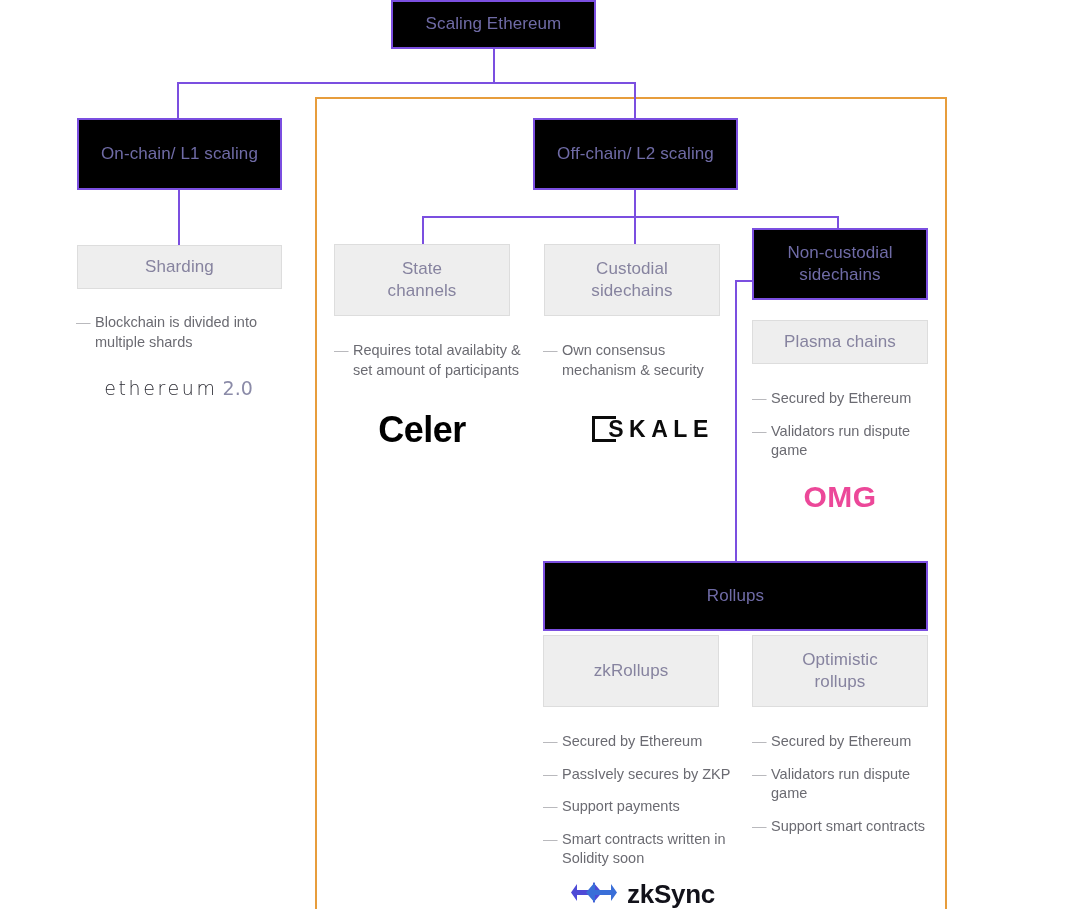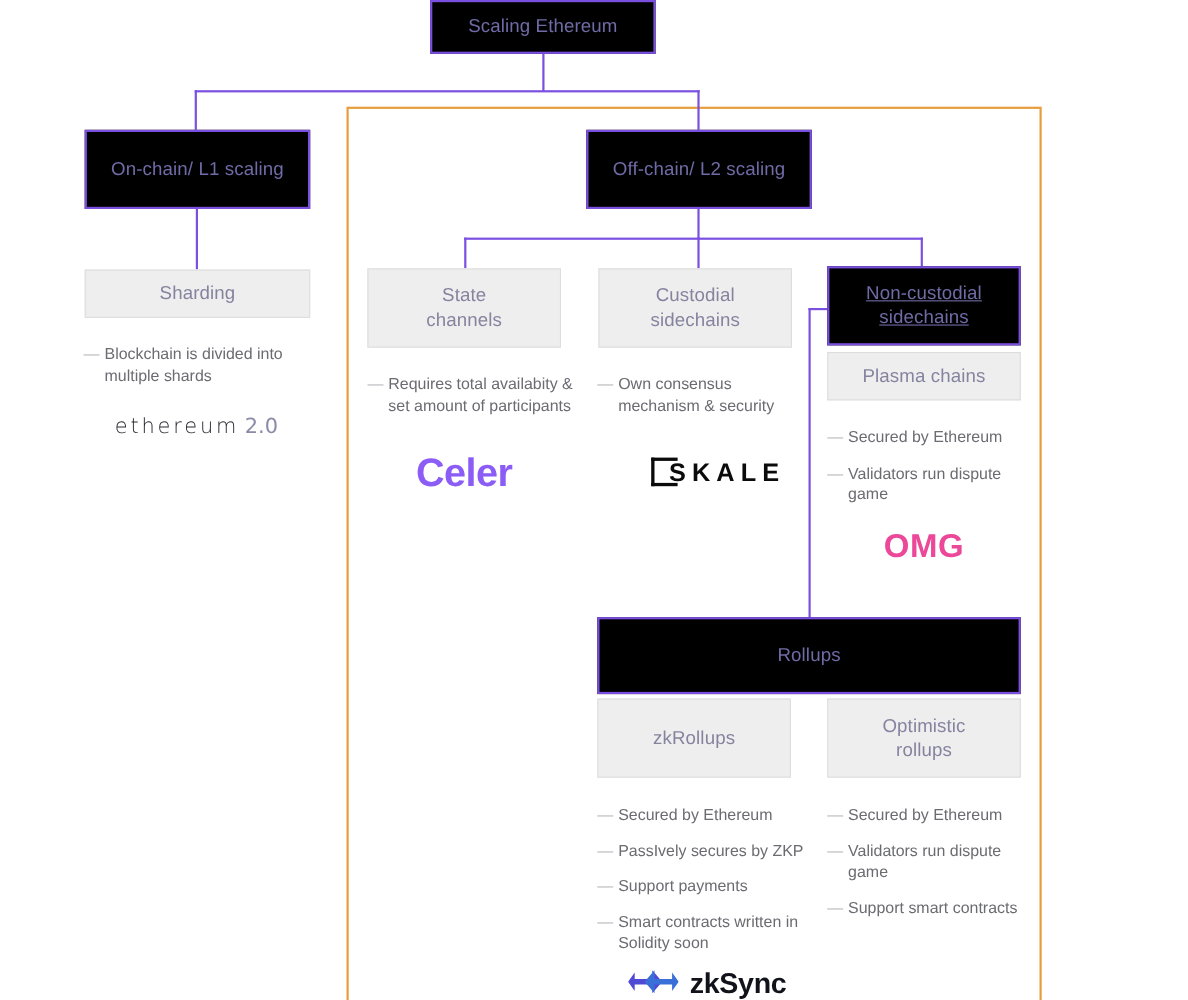--- a/index.html
+++ b/index.html
@@ -101,21 +101,21 @@
   .logo-ethereum .ver {
     color: #8b8ba8;
     letter-spacing: 0px;
     margin-left: 5px;
     font-weight: 400;
   }
   .logo-celer {
     font-family: "Liberation Sans", sans-serif;
     font-size: 36px;
     font-weight: bold;
-    color: #8b5cf6;
+    color: #000000;
     letter-spacing: -0.5px;
   }
   .logo-skale {
     display: flex;
     align-items: center;
     padding-left: 44px;
   }
   .logo-skale .bracket {
     width: 24px;
     height: 26px;
@@ -192,21 +192,21 @@
   </div>
 
   <div class="box box-secondary multiline" style="left:334px; top:244px; width:176px; height:72px;">
     <span class="wrap">State<br>channels</span>
   </div>
 
   <div class="box box-secondary multiline" style="left:544px; top:244px; width:176px; height:72px;">
     <span class="wrap">Custodial<br>sidechains</span>
   </div>
 
-  <div class="box box-primary multiline" style="left:752px; top:242px; width:176px; height:72px;text-decoration:underline;">
+  <div class="box box-primary multiline" style="left:752px; top:228px; width:176px; height:72px;">
     <span class="wrap">Non-custodial<br>sidechains</span>
   </div>
 
   <div class="box box-secondary" style="left:752px; top:320px; width:176px; height:44px;">
     <span>Plasma chains</span>
   </div>
 
   <div class="box box-primary" style="left:543px; top:561px; width:385px; height:70px;">
     <span>Rollups</span>
   </div>

